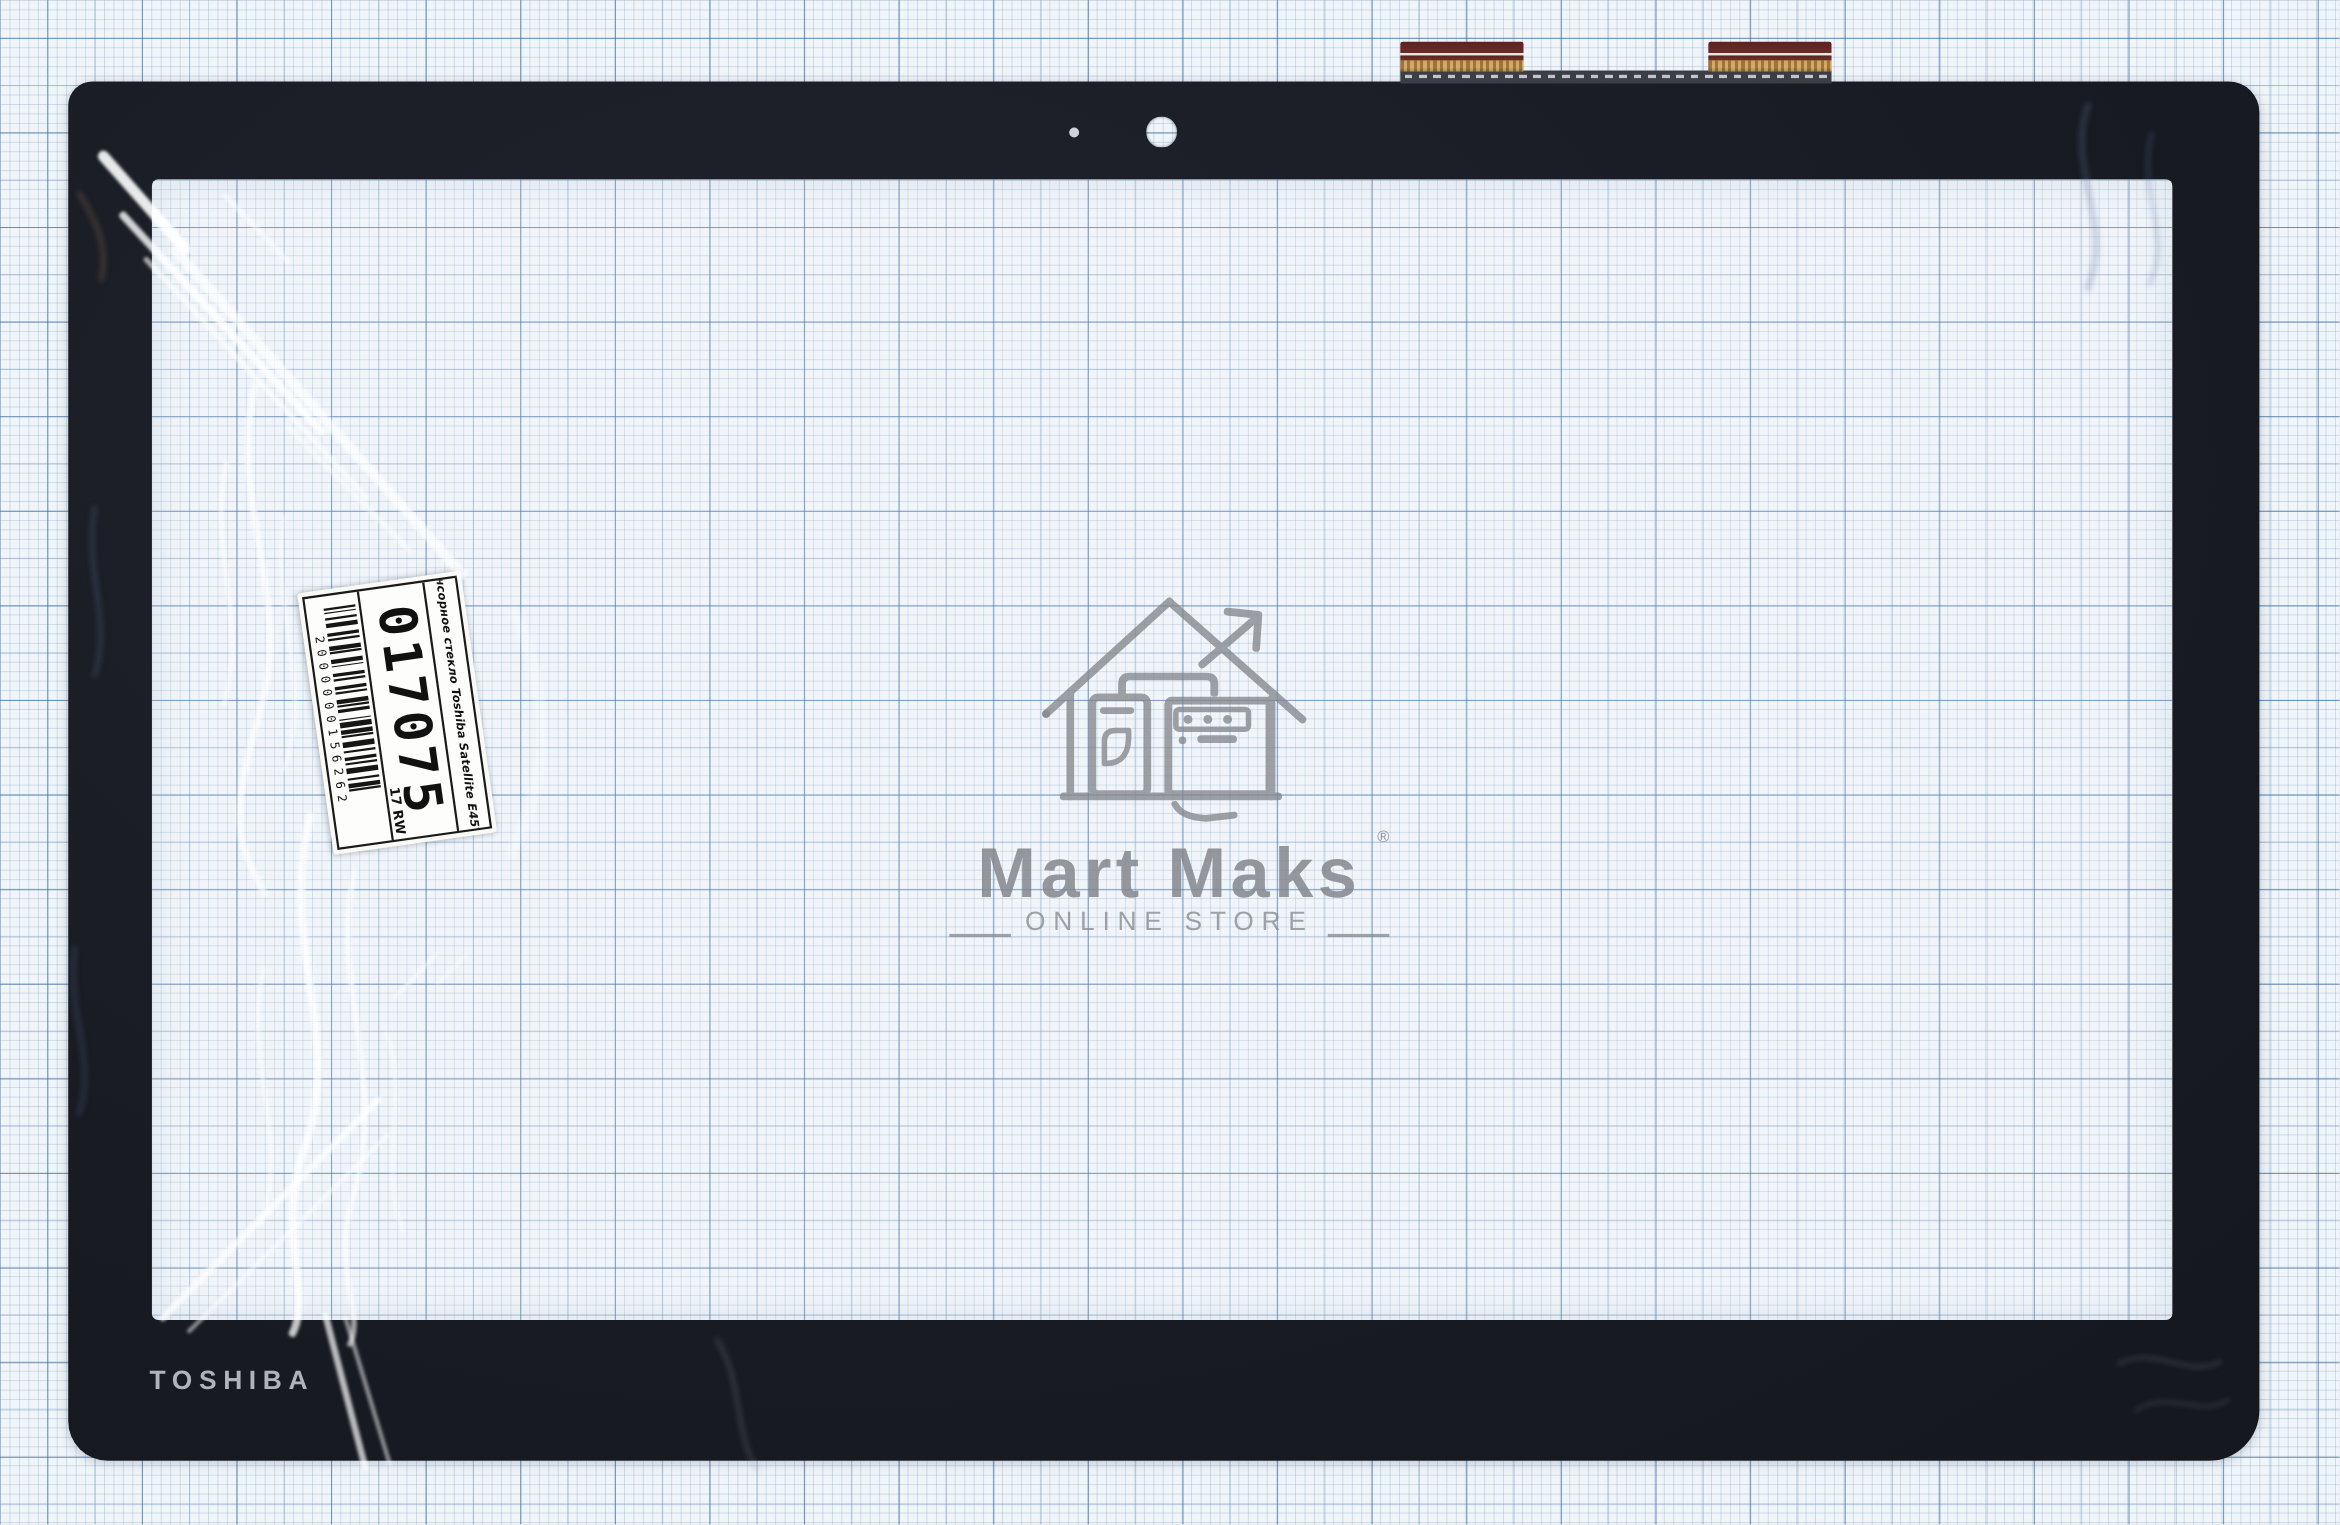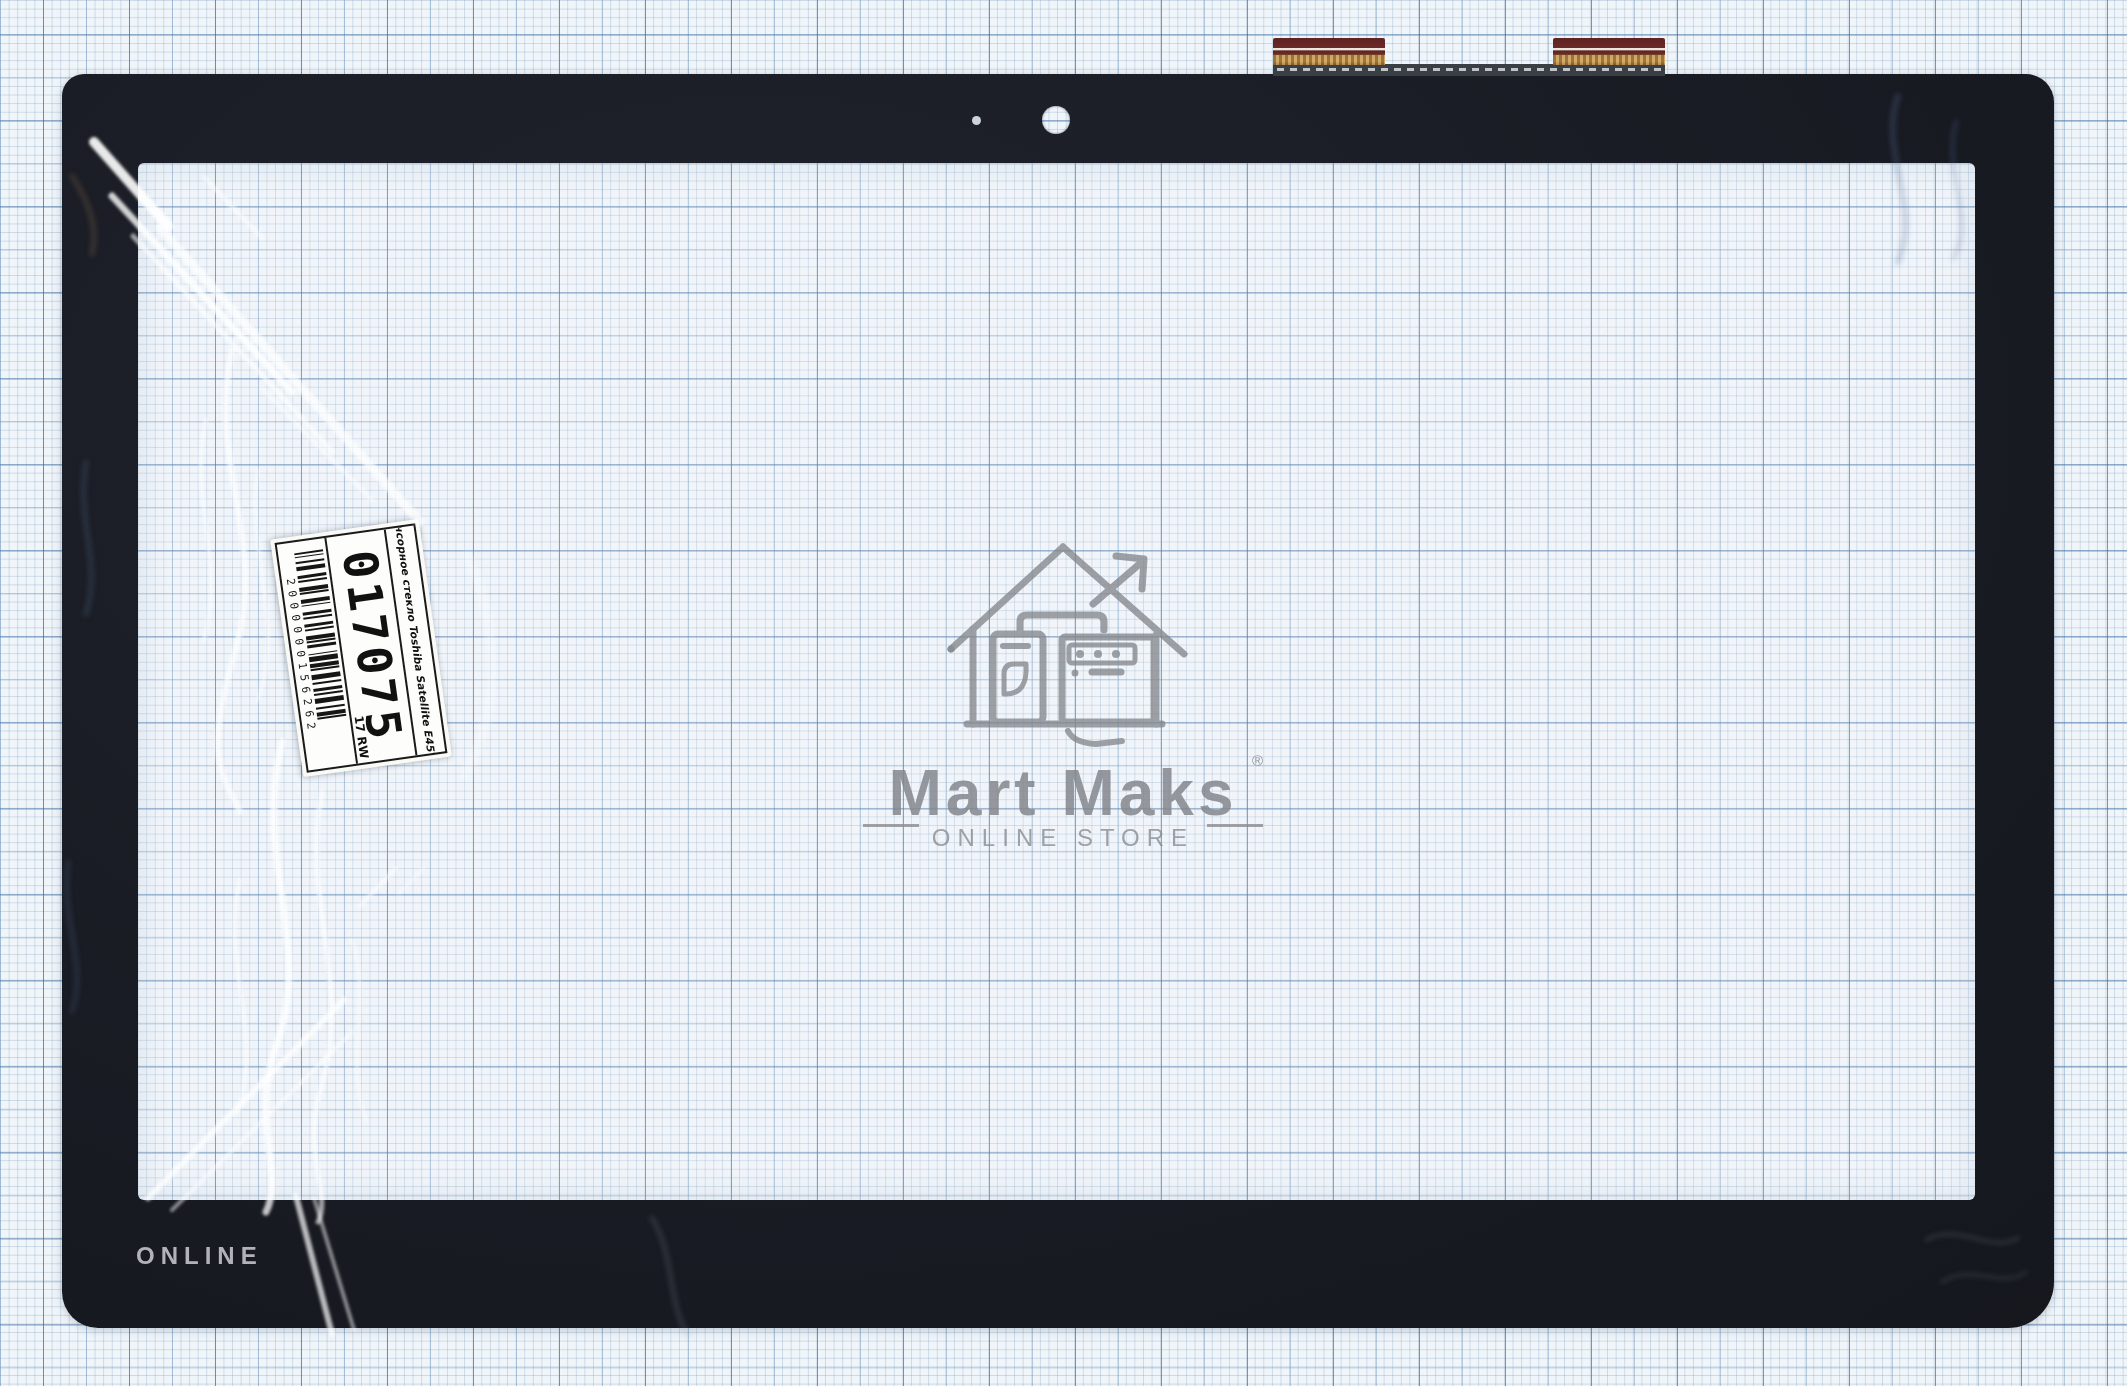--- a/index.html
+++ b/index.html
@@ -71,21 +71,21 @@
     letter-spacing:0;font-family:"DejaVu Sans",sans-serif;line-height:12px;}
   .st-code{flex:1;display:flex;flex-direction:column;align-items:center;
     justify-content:flex-end;padding:3px 6px 2px;}
   .barcode{height:29px;width:206px;display:flex;align-items:stretch;}
   .barcode span{display:block;height:100%;}
   .st-digits{font-family:"DejaVu Sans Mono",monospace;font-size:11px;
     letter-spacing:5.5px;margin-top:1px;white-space:nowrap;}
   .wm-brand{left:858px;top:756px;width:410px;text-align:center;font-size:64px;
     font-weight:700;letter-spacing:4px;color:#84878c;opacity:.85;}
   .wm-reg{left:1252px;top:752px;font-size:15px;color:#84878c;opacity:.85;}
-  .wm-sub{left:858px;top:824px;width:410px;display:flex;align-items:flex-start;
+  .wm-sub{left:858px;top:824px;width:410px;display:flex;align-items:flex-end;
     justify-content:center;gap:13px;opacity:.8;}
   .wm-sub .dash{width:56px;height:3px;background:#8a8d92;}
   .wm-sub .txt{font-size:24px;letter-spacing:7px;color:#8a8d92;white-space:nowrap;}
 
   svg{display:block;}
   .noptr{pointer-events:none;}
 </style>
 </head>
 <body>
 
@@ -94,21 +94,21 @@
   <div class="abs frame"></div>
   <div class="abs viewport paper-bg"></div>
 
   <div class="abs fpc-strip"></div>
   <div class="abs ribbon left"></div>
   <div class="abs ribbon right"></div>
 
   <div class="abs camera-hole paper-bg"></div>
   <div class="abs mic-hole"></div>
 
-  <div class="abs toshiba">ONLINE</div>
+  <div class="abs toshiba">TOSHIBA</div>
 
   <div class="abs sticker">
     <div class="sticker-inner">
       <div class="st-title">Сенсорное стекло Toshiba Satellite E45T-B</div>
       <div class="st-num">
         <span>017075</span>
         <span class="st-size">17 RW</span>
       </div>
       <div class="st-code">
         <div class="barcode" id="barcode">

